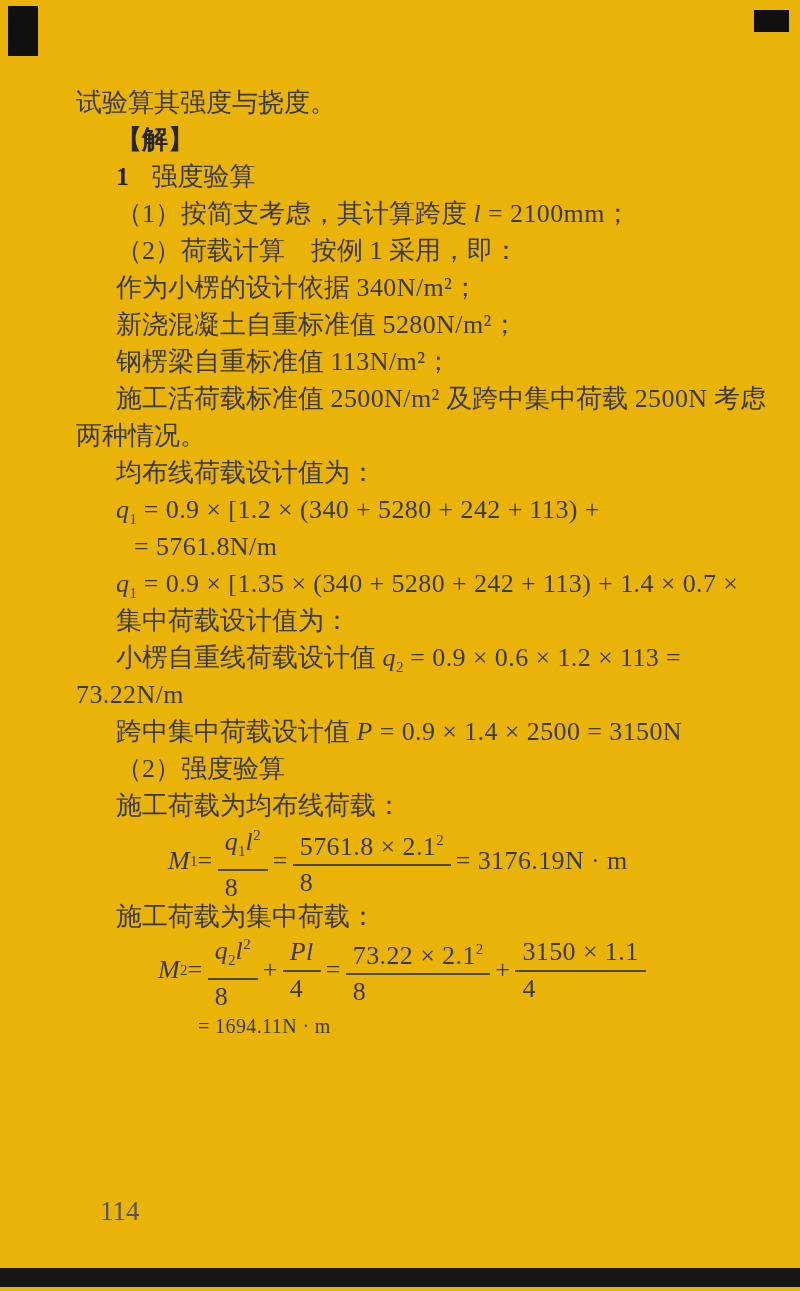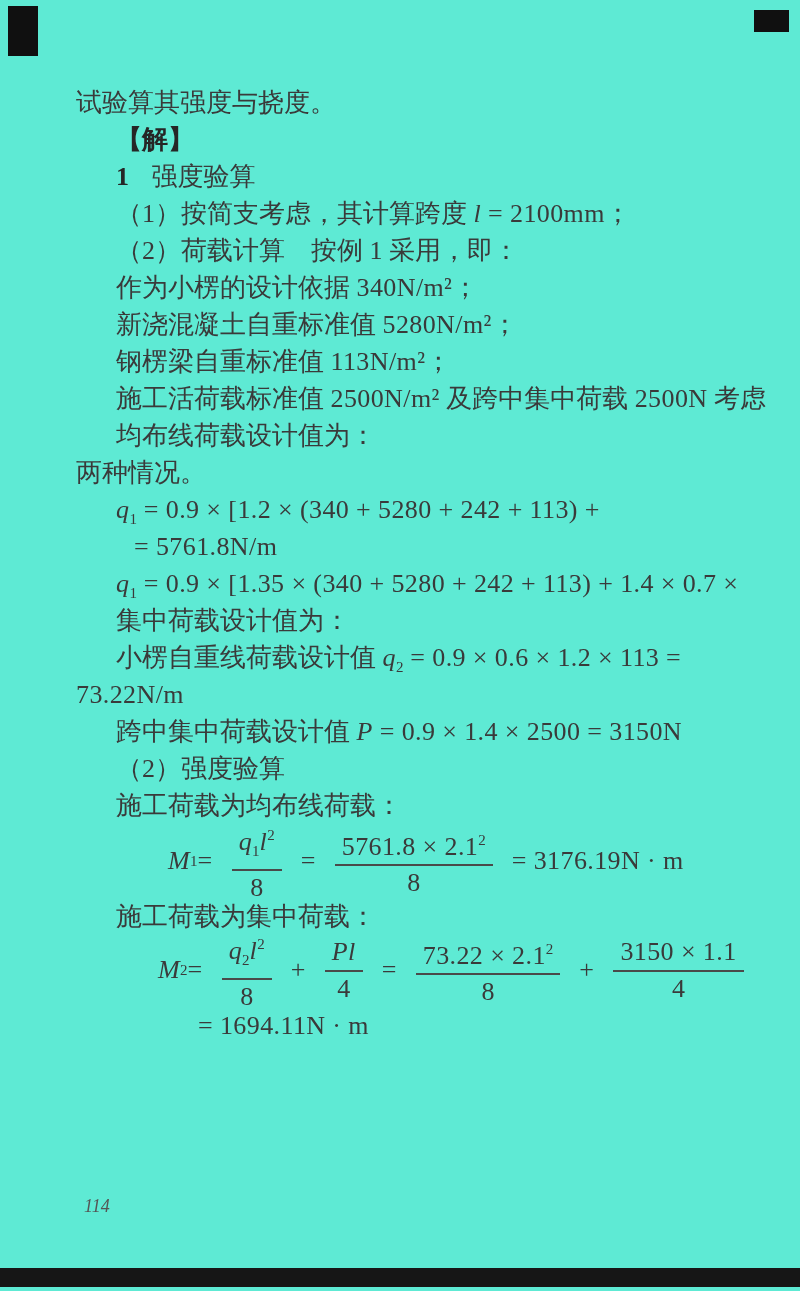--- a/index.html
+++ b/index.html
@@ -1,18 +1,18 @@
 <!DOCTYPE html>
 <html><head>
 <meta charset="utf-8">
 <style>
   html,body { margin:0; padding:0; background:#ffffff; }
   .page {
     position:relative; width:800px; height:1291px;
-    background:#5eead4; overflow:hidden;
+    background:#eab308; overflow:hidden;
     font-family:"Liberation Serif","DejaVu Serif",serif;
     color:#3a3a3a;
   }
   .content { position:absolute; left:76px; top:84px; width:690px; }
   .line { font-size:26px; line-height:37px; height:37px; white-space:nowrap; }
   .ind1 { padding-left:40px; }        
   .ind-c2 { padding-left:78px; }      
   .ind-c3 { padding-left:58px; }      
   .bold { font-weight:bold; color:#262626; }
   .cn { }
@@ -21,27 +21,27 @@
   sub { font-size:15px; letter-spacing:0; }
   sup { font-size:15px; letter-spacing:0; }
   .secnum { margin-right:22px; }
   
   .formula-row {
     display:flex; align-items:center;
     font-size:26px; white-space:nowrap;
   }
   .f-m1 { height:74px; padding-left:92px; }
   .f-m2 { height:70px; padding-left:82px; }
-  .f-m2b { height:42px; line-height:42px; padding-left:122px; font-size:26px; white-space:nowrap; }
-  .frac { display:inline-block; vertical-align:middle; text-align:center; margin:0 19px; }
+  .f-m2b { height:42px; line-height:42px; padding-left:122px; font-size:20px; white-space:nowrap; }
+  .frac { display:inline-block; vertical-align:middle; margin:0 5px; }
   .frac .num { display:block; padding:0 7px 3px; line-height:30px; }
   .frac .den { display:block; border-top:2px solid #4a4a4a; padding:3px 7px 0; line-height:28px; }
   .pageno {
-    position:absolute; left:84px; top:1196px;
-    font-size:18px; font-style:italic; color:#555;
+    position:absolute; left:100px; top:1196px;
+    font-size:27px; color:#555;
   }
   .mark { position:absolute; background:#101010; }
   .mark-tl { left:8px; top:6px; width:30px; height:50px; }
   .mark-tr { left:754px; top:10px; width:35px; height:22px; }
   .mark-bottom { left:0; top:1268px; width:800px; height:19px; background:#161616; }
 </style>
 </head>
 <body>
 
 <div class="page">
@@ -81,26 +81,26 @@
 
 
     <div class="line ind1">
       <span class="cn">钢楞梁自重标准值 </span><span class="m">113N/m²；</span>
     </div>
 
     <div class="line ind1">
       <span class="cn">施工活荷载标准值 </span><span class="m">2500N/m²</span><span class="cn"> 及跨中集中荷载 </span><span class="m">2500N</span><span class="cn"> 考虑</span>
     </div>
 
+    <div class="line">
+      <span class="cn">两种情况。</span>
+    </div>
+
     <div class="line ind1">
       <span class="cn">均布线荷载设计值为：</span>
-    </div>
-
-    <div class="line">
-      <span class="cn">两种情况。</span>
     </div>
 
     <div class="line ind1">
       <span class="v">q</span><sub>1</sub><span class="m"> = 0.9 × [1.2 × (340 + 5280 + 242 + 113) +</span>
     </div>
     <div class="line ind-c3">
       <span class="m">= 5761.8N/m</span>
     </div>
 
     <div class="line ind1">

